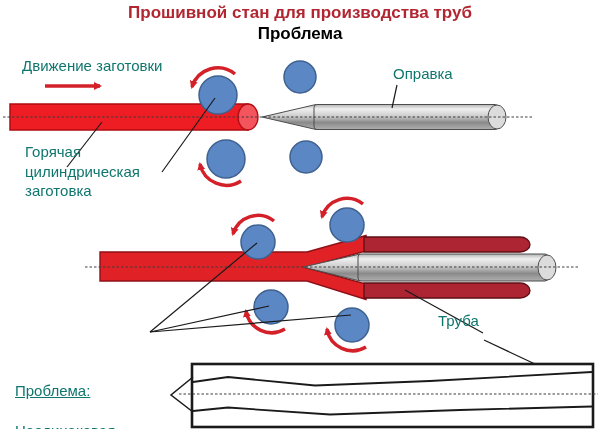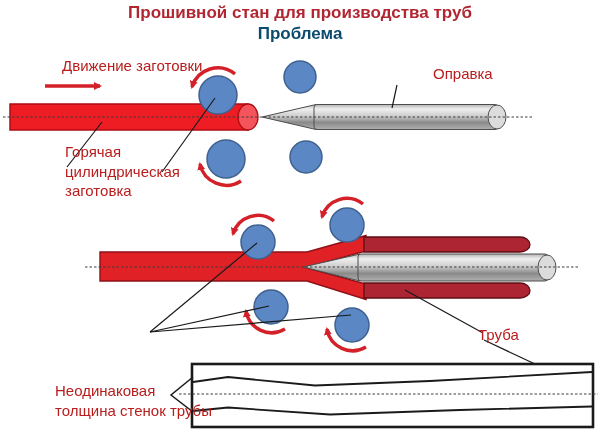--- a/index.html
+++ b/index.html
@@ -3,28 +3,28 @@
 <meta charset="utf-8">
 <style>
   html,body{margin:0;padding:0;background:#fff;}
   body{width:600px;height:429px;position:relative;overflow:hidden;
        font-family:"Liberation Sans",sans-serif;}
   .stage{position:absolute;left:0;top:0;width:600px;height:429px;padding-left:21px;}
   svg.diagram{position:absolute;left:0;top:0;}
   .title-wrap{position:absolute;left:0;top:2px;width:600px;text-align:center;
               font-weight:bold;font-size:17px;line-height:21px;}
   .title-line1{color:#b12631;}
-  .title-line2{color:#0c4a6e;}
-  .lbl{position:absolute;color:#b91c1c;font-size:15px;line-height:19.5px;
-       white-space:pre-line;margin-left:40px;}
+  .title-line2{color:#000000;}
+  .lbl{position:absolute;color:#0f766e;font-size:15px;line-height:19.5px;
+       white-space:pre-line;}
   .lbl-movement{left:22px;top:56px;}
   .lbl-mandrel{left:393px;top:64px;}
   .lbl-billet{left:25px;top:142px;}
   .lbl-rollers{left:45px;top:283px;}
-  .lbl-tube{left:438px;top:325px;}
+  .lbl-tube{left:438px;top:311px;}
   .lbl-problem{left:15px;top:361px;line-height:20px;}
   .underlined{text-decoration:underline;}
 </style>
 </head>
 <body>
 
 <div class="stage">
 
 <svg class="diagram" width="600" height="429" viewBox="0 0 600 429">
   <defs>
@@ -110,17 +110,18 @@
   <div class="title-line2">Проблема</div>
 </div>
 
 <div class="lbl lbl-movement">Движение заготовки</div>
 <div class="lbl lbl-billet">Горячая
 цилиндрическая
 заготовка</div>
 <div class="lbl lbl-mandrel">Оправка</div>
 <div class="lbl lbl-tube">Труба</div>
 <div class="lbl lbl-problem">
+  <div class="underlined">Проблема:</div>
   <div>Неодинаковая
 толщина стенок трубы</div>
 </div>
 
 </div>
 
 </body></html>

